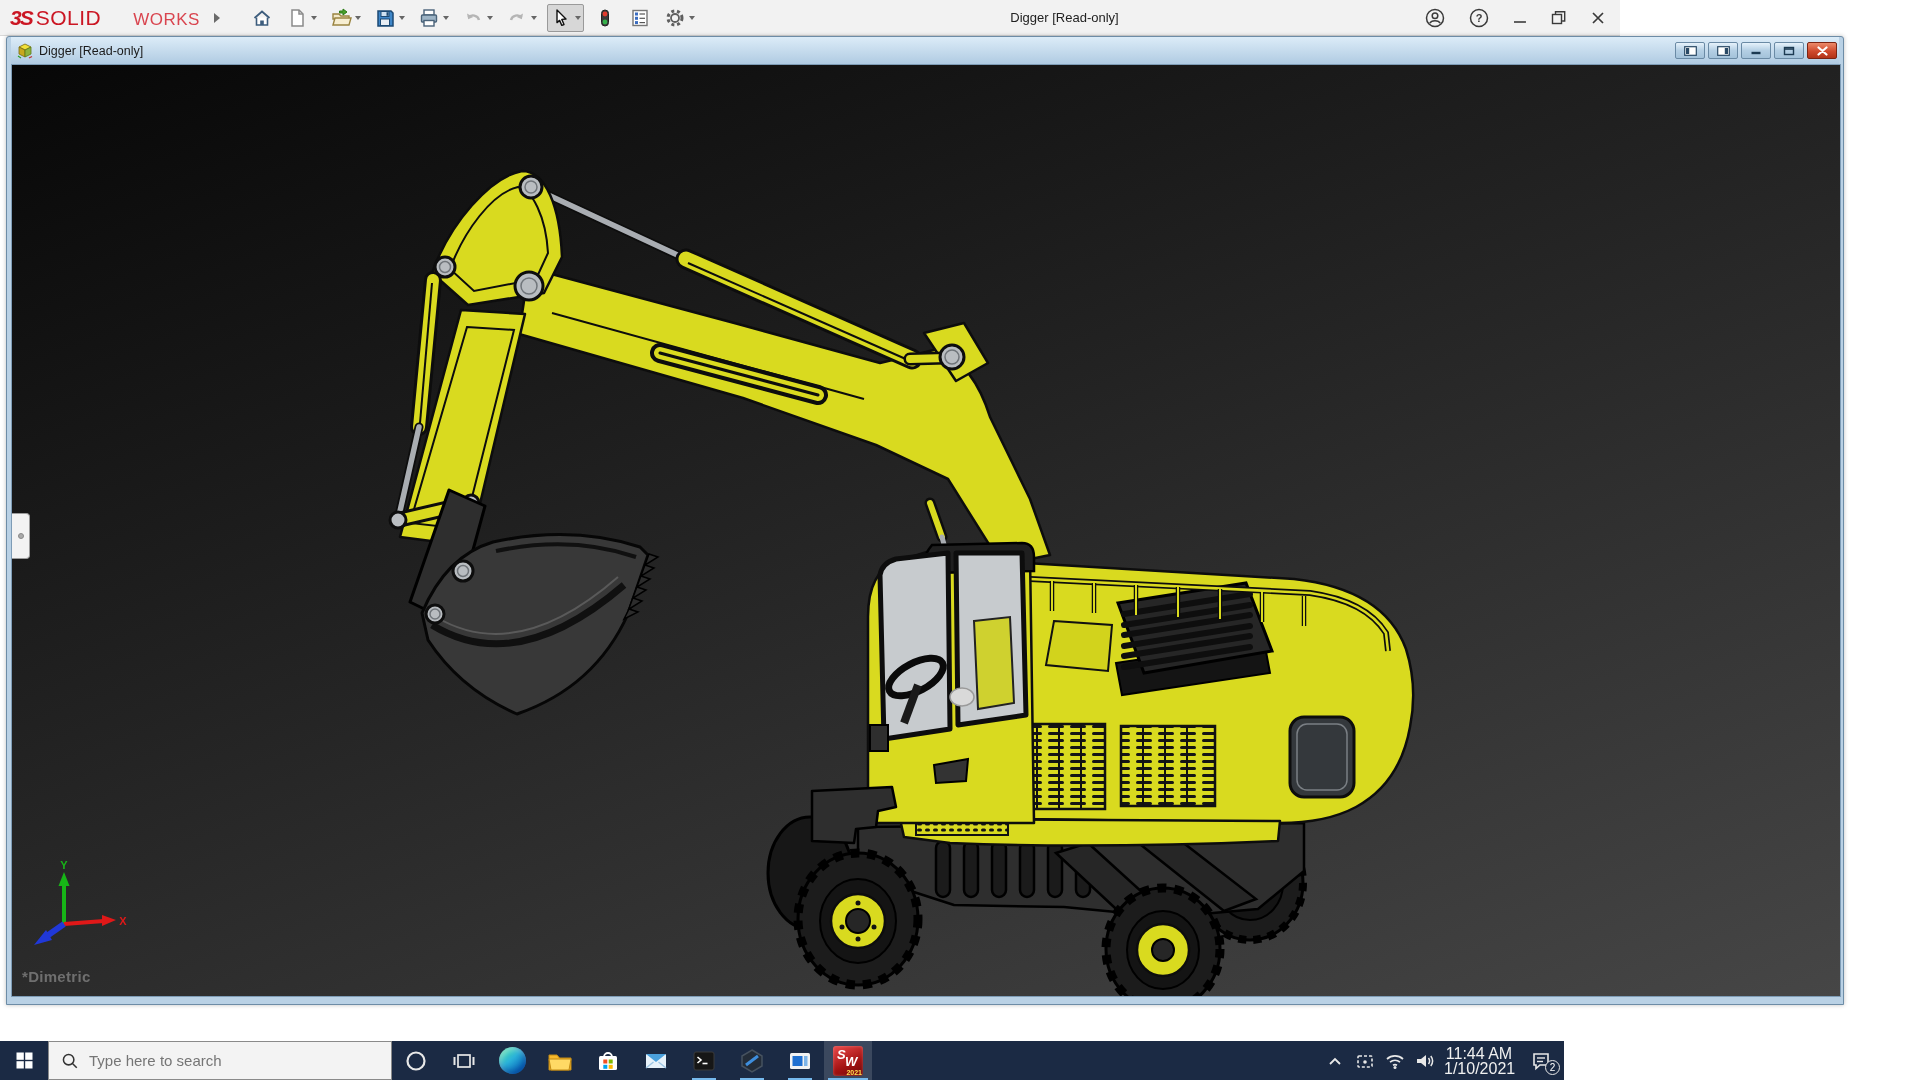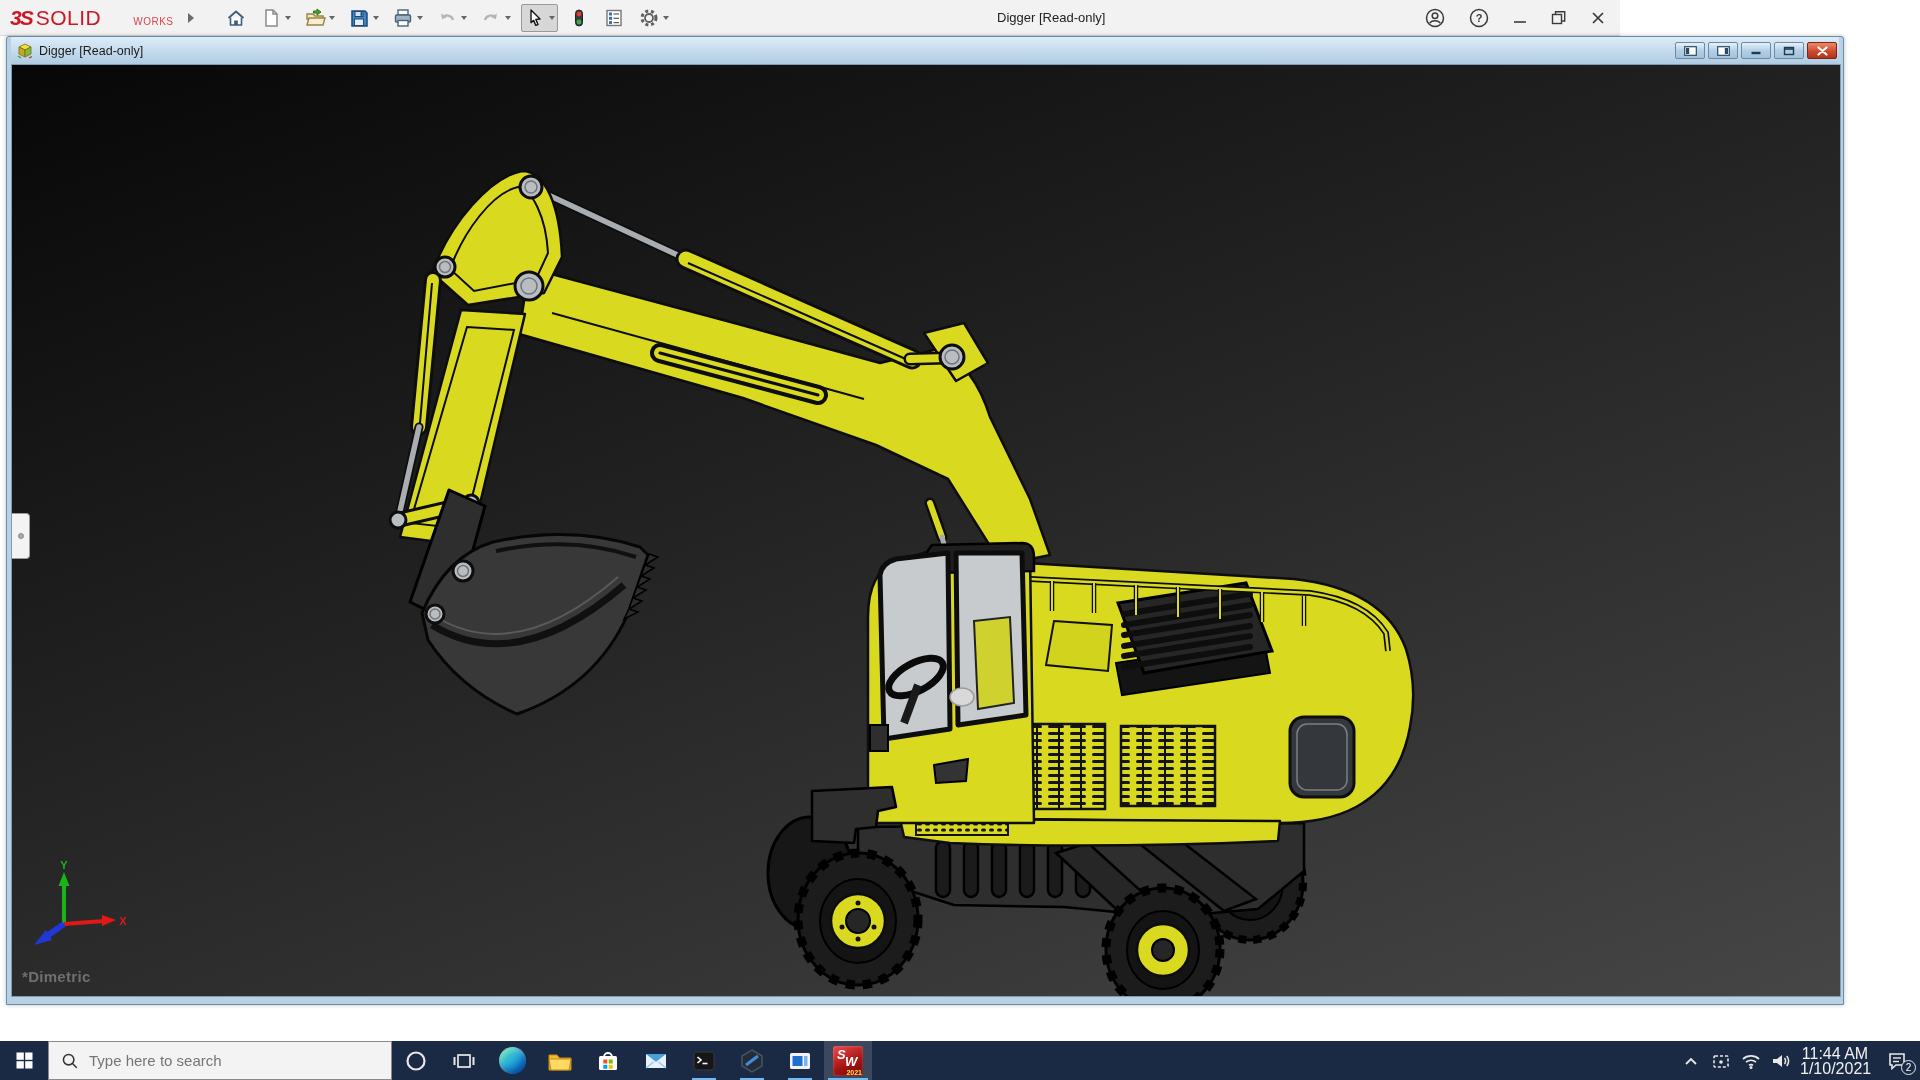--- a/index.html
+++ b/index.html
@@ -15,21 +15,21 @@
   }
   *{margin:0;padding:0;box-sizing:border-box;}
   html,body{width:1920px;height:1080px;overflow:hidden;font-family:"Liberation Sans",sans-serif;background:#fff;}
 
   
   .app-titlebar{position:absolute;left:0;top:0;width:1620px;height:36px;background:#f2f2f2;
     border-bottom:1px solid #d8d8d8;display:flex;align-items:center;}
   .brand{display:flex;align-items:baseline;margin-left:10px;cursor:default;}
   .brand-mark{font-style:italic;font-weight:bold;font-size:21px;color:var(--brand-red);letter-spacing:-2px;margin-right:4px;}
   .brand-bold{font-weight:normal;font-size:21px;color:var(--brand-red);letter-spacing:.5px;}
-  .brand-light{font-weight:normal;font-size:10px;color:#d9454f;letter-spacing:.5px;padding-left:32px;}
+  .brand-light{font-weight:normal;font-size:17px;color:#d9454f;letter-spacing:.5px;padding-left:32px;}
   .flyout{margin-left:14px;}
   .tri-right{width:0;height:0;border-left:6px solid #6a6a6a;border-top:5px solid transparent;border-bottom:5px solid transparent;}
   .toolbar{display:flex;align-items:center;margin-left:28px;}
   .tb-item{display:flex;align-items:center;margin-right:7px;padding:2px;border:1px solid transparent;border-radius:2px;}
   .tb-item.pressed{background:#d7d7d7;border:1px solid #9a9a9a;}
   .caret{width:0;height:0;border-top:4px solid #666;border-left:3.5px solid transparent;border-right:3.5px solid transparent;margin-left:3px;}
   .app-title{flex:1;text-align:center;font-size:13px;color:#222;}
   .app-controls{display:flex;align-items:center;gap:22px;margin-right:14px;}
   .app-controls svg{display:block;}
 
@@ -60,21 +60,21 @@
 
   
   .exc-y{fill:var(--excavator-yellow);stroke:#0d0d0d;stroke-width:2.5;stroke-linejoin:round;}
   .exc-dark{fill:#2e2e2e;stroke:#000;stroke-width:2.5;stroke-linejoin:round;}
   .tire{fill:#1c1c1c;stroke:#000;stroke-width:3;}
   .pin{fill:#b9bdc1;stroke:#0d0d0d;stroke-width:3;}
   .pin-inner{fill:none;stroke:#70757a;stroke-width:1.5;}
   .glass{fill:#c7cbce;stroke:#0d0d0d;stroke-width:5;stroke-linejoin:round;}
 
   
-  .taskbar{position:absolute;left:0;top:1041px;width:1920px;height:39px;background:var(--taskbar-bg);display:flex;align-items:stretch;}
+  .taskbar{position:absolute;left:0;top:1041px;width:1564px;height:39px;background:var(--taskbar-bg);display:flex;align-items:stretch;}
   .tb-btn{width:48px;display:flex;align-items:center;justify-content:center;position:relative;cursor:pointer;}
   .tb-btn.running::after{content:"";position:absolute;bottom:0;left:12px;right:12px;height:2.5px;background:var(--taskbar-underline);}
   .tb-btn.active{background:rgba(255,255,255,.14);}
   .tb-btn.active::after{left:4px;right:4px;}
   .start-btn{width:48px;}
   .search-box{width:344px;background:#f3f3f3;border:1px solid #8a8a8a;display:flex;align-items:center;gap:10px;padding-left:12px;}
   .search-box input{border:none;outline:none;background:transparent;font-size:15px;color:#454545;width:270px;font-family:"Liberation Sans",sans-serif;}
   .tray{margin-left:auto;display:flex;align-items:center;}
   .tray-icon{width:30px;height:39px;display:flex;align-items:center;justify-content:center;cursor:pointer;}
   .clock{width:78px;text-align:center;color:#f0f0f0;font-size:16px;line-height:15px;cursor:pointer;padding:0 4px;}

